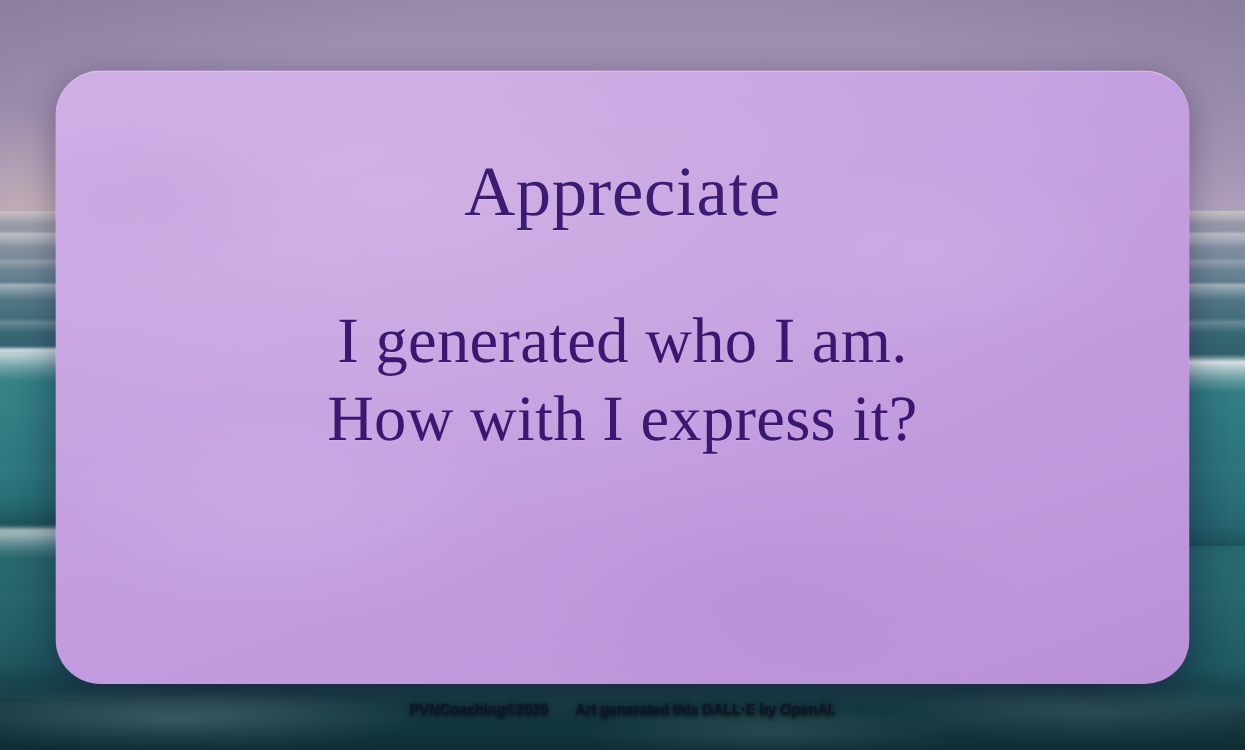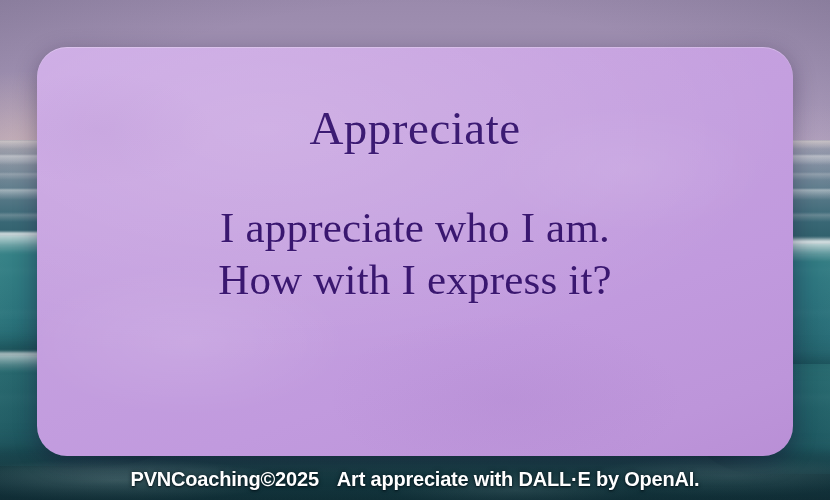--- a/index.html
+++ b/index.html
@@ -295,23 +295,23 @@
     width: 830px;
     display: flex;
     justify-content: center;
     align-items: baseline;
     gap: 18px;
     pointer-events: none;
   }
 
   .footer span {
     font-family: "Liberation Sans", "DejaVu Sans", sans-serif;
-    font-size: 20px;
+    font-size: 10px;
     font-weight: bold;
-    color: #ffffff;
+    color: #0f172a;
     letter-spacing: -0.2px;
     text-shadow:
       0 1px 2px rgba(0, 16, 24, 0.85),
       0 0 4px rgba(0, 16, 24, 0.6);
     white-space: nowrap;
   }
 </style>
 </head>
 <body>
 
@@ -334,25 +334,25 @@
   <div class="bg-layer bg-bottom-foam"></div>
   <div class="bg-layer bg-vignette"></div>
 
   <div class="card">
     <div class="card-texture"></div>
     <div class="card-inner">
 
       <div class="card-title">Appreciate</div>
 
       <div class="card-body">
-        <span class="line">I appreciate who I am.</span>
+        <span class="line">I generated who I am.</span>
         <span class="line">How with I express it?</span>
       </div>
 
     </div>
   </div>
 
   <div class="footer">
     <span>PVNCoaching©2025</span>
-    <span>Art appreciate with DALL·E by OpenAI.</span>
+    <span>Art generated this DALL·E by OpenAI.</span>
   </div>
 
 </div>
 
 </body></html>

